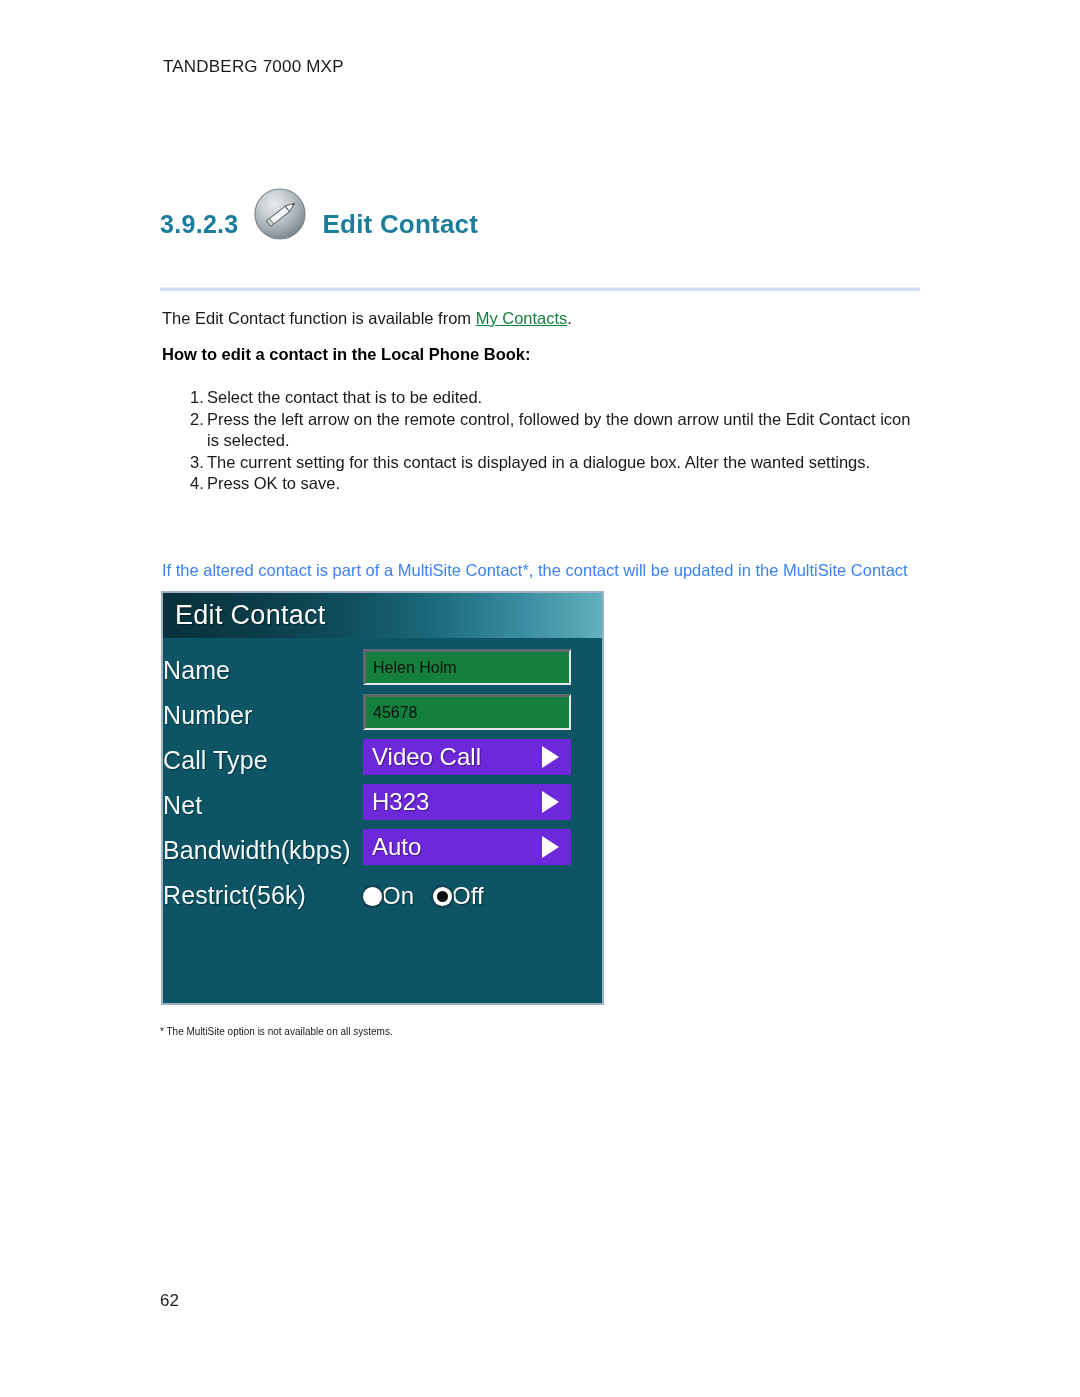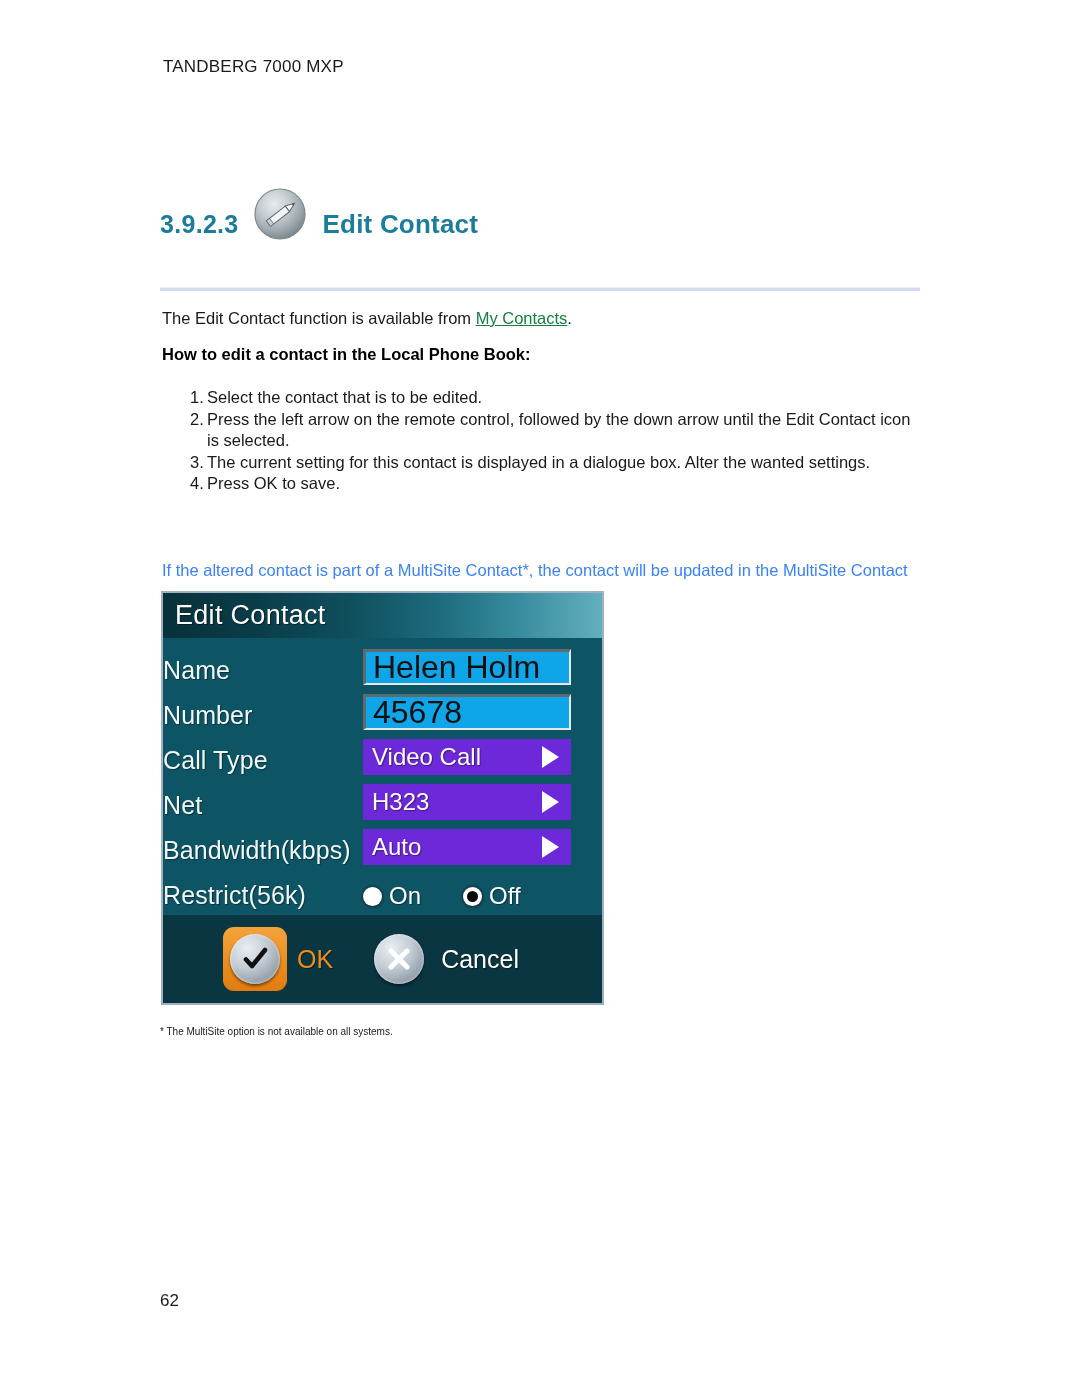--- a/index.html
+++ b/index.html
@@ -162,30 +162,30 @@
     color: #f2f7f8;
     font-size: 25px;
     width: 200px;
     flex: 0 0 200px;
     letter-spacing: 0.1px;
     text-shadow: 1px 1px 1px rgba(0,0,0,.4);
   }
   .dlg-field {
     width: 208px;
     height: 36px;
-    background: #0ea5e9;
+    background: #15803d;
     border-top: 3px solid #5e6a6e;
     border-left: 3px solid #5e6a6e;
     border-right: 2px solid #e8e8e8;
     border-bottom: 2px solid #e8e8e8;
     box-sizing: border-box;
     display: flex;
     align-items: center;
     padding-left: 7px;
-    font-size: 32px;
+    font-size: 16px;
     color: #101010;
   }
   .dlg-select {
     width: 208px;
     height: 36px;
     background: #6d28d9;
     box-sizing: border-box;
     display: flex;
     align-items: center;
     justify-content: space-between;
@@ -202,23 +202,22 @@
     border-left: 17px solid #ffffff;
   }
   .radio-group {
     display: flex;
     align-items: center;
     width: 208px;
   }
   .radio-item {
     display: flex;
     align-items: center;
-    gap: 7px;
-  }
-  .radio-item.second { margin-left: 42px; }
+  }
+  .radio-item.second { margin-left: 19px; }
   .radio-dot {
     width: 19px;
     height: 19px;
     border-radius: 50%;
     background: #ffffff;
     box-shadow: 0 0 0 2px #13414e, 1px 1px 2px rgba(0,0,0,.6);
     position: relative;
   }
   .radio-dot.checked::after {
     content: "";
@@ -404,40 +403,17 @@
         </span>
         <span class="radio-item second">
           <span class="radio-dot checked"></span>
           <span class="radio-label">Off</span>
         </span>
       </span>
     </div>
 
   </div>
 
-  <div class="dlg-buttonbar">
-    <span class="btn">
-      <span class="btn-chip selected">
-        <span class="btn-orb">
-          <svg width="34" height="34" viewBox="0 0 34 34">
-            <path d="M8 17.5 L14 24 L27 8" fill="none" stroke="#101010" stroke-width="4.6" stroke-linecap="round" stroke-linejoin="round"></path>
-          </svg>
-        </span>
-      </span>
-      <span class="btn-label ok">OK</span>
-    </span>
-
-    <span class="btn cancel">
-      <span class="btn-chip">
-        <span class="btn-orb">
-          <svg width="32" height="32" viewBox="0 0 32 32">
-            <path d="M8 8 L24 24 M24 8 L8 24" fill="none" stroke="#ffffff" stroke-width="5.2" stroke-linecap="round"></path>
-          </svg>
-        </span>
-      </span>
-      <span class="btn-label cancel">Cancel</span>
-    </span>
-  </div>
 
 </div>
 
 <div class="footnote">* The MultiSite option is not available on all systems.</div>
 <div class="page-number">62</div>
 
 </body></html>

